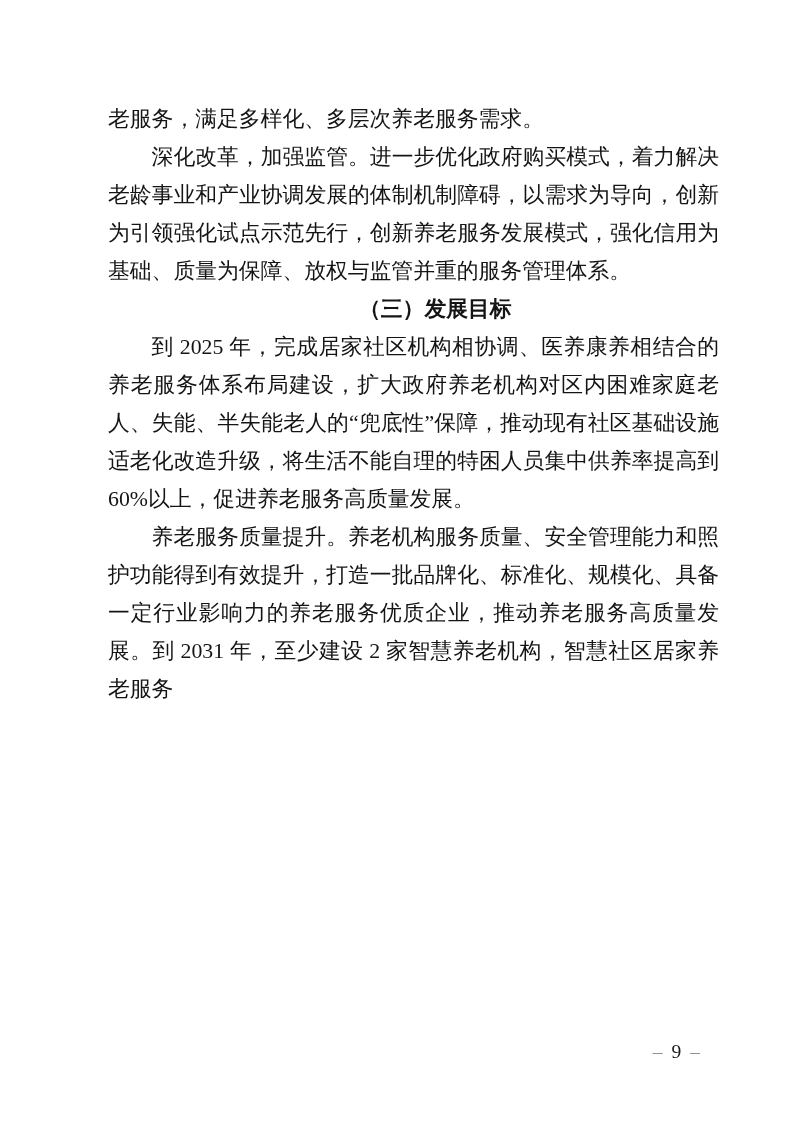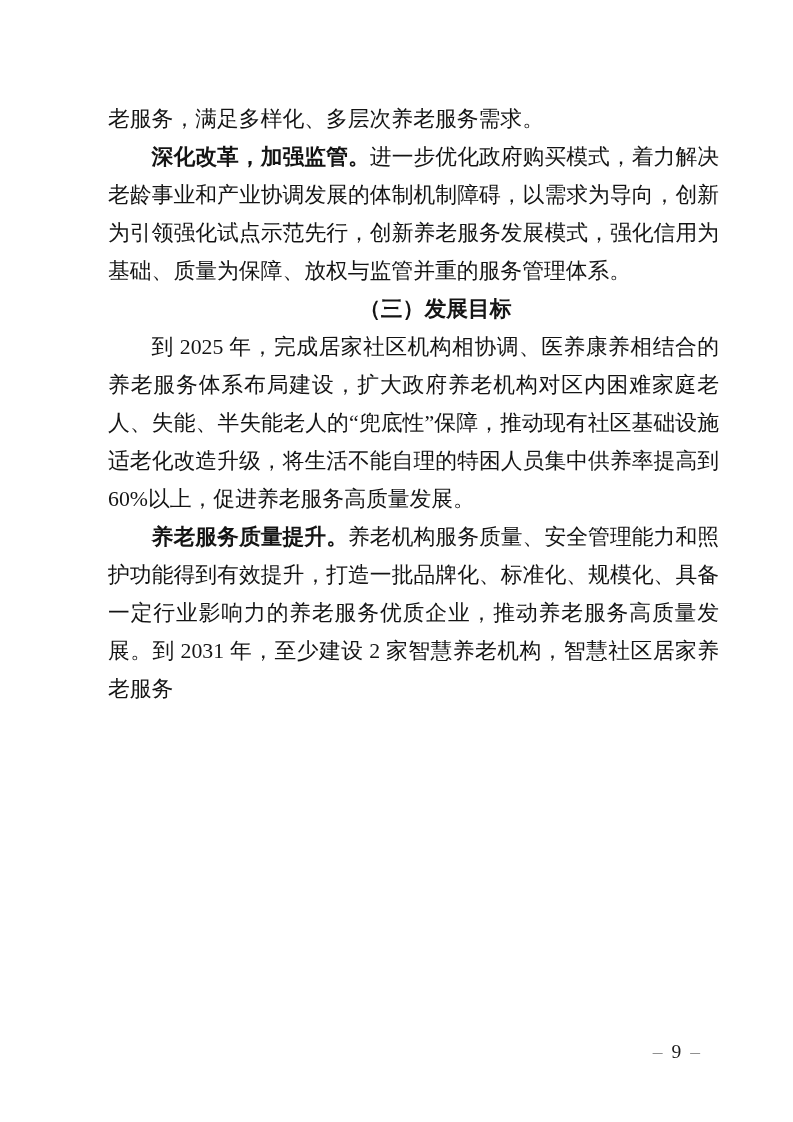--- a/index.html
+++ b/index.html
@@ -31,21 +31,21 @@
     text-indent: 2em;
   }
   .para.continuation {
     text-indent: 0;
   }
   .para.heading {
     font-weight: 700;
     text-align: center;
   }
   .lead {
-    font-weight: 700;
+    font-weight: 400;
   }
   .page-footer {
     position: absolute;
     top: 1041px;
     right: 93px;
     font-size: 19.5px;
     line-height: 22px;
     color: #222222;
     white-space: nowrap;
   }

